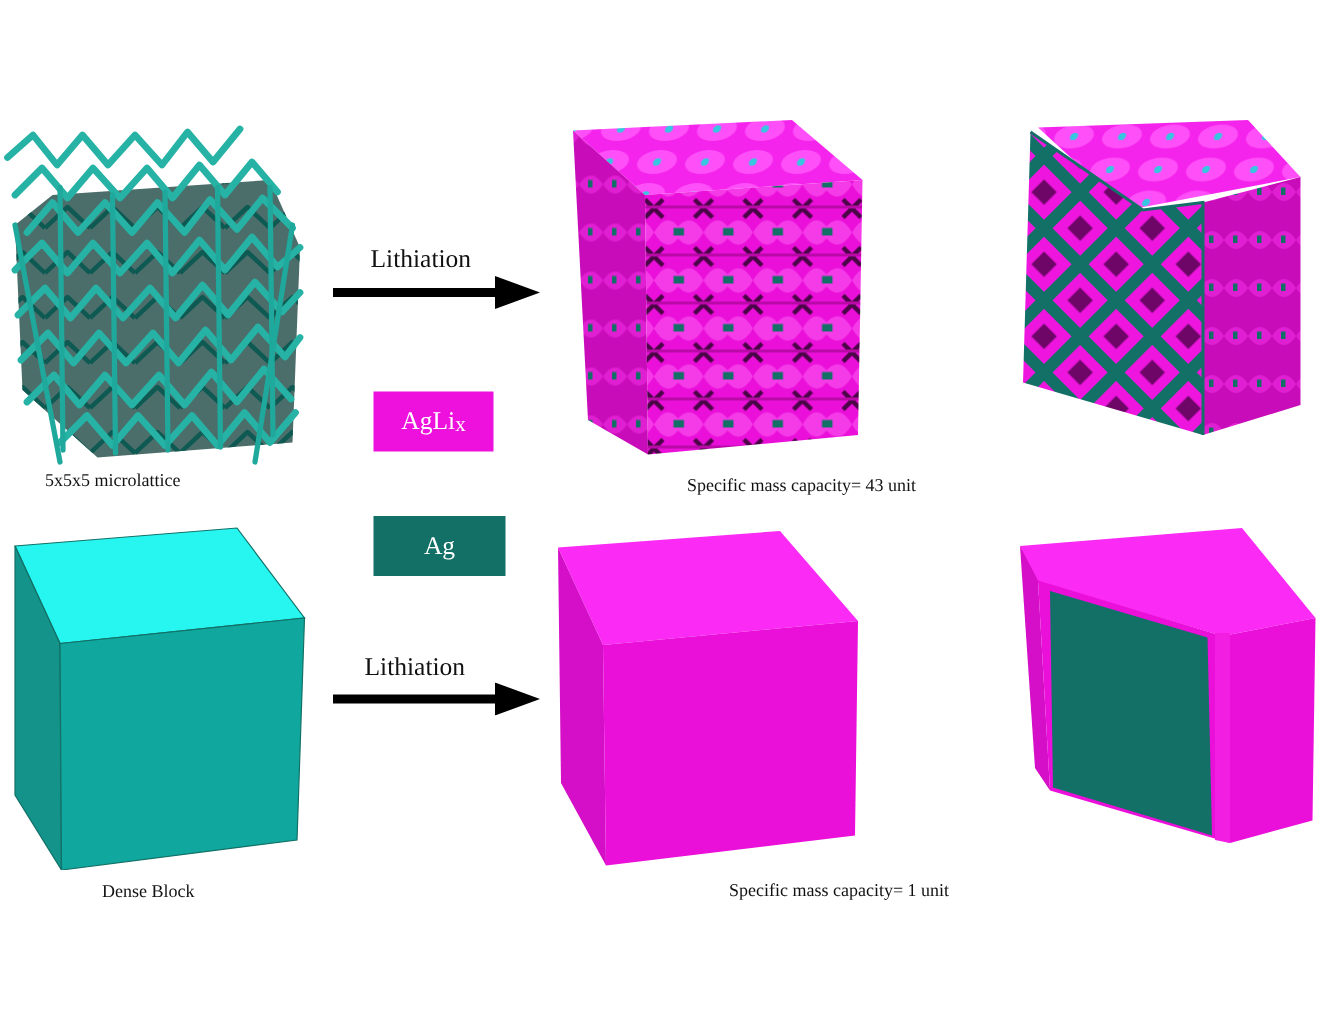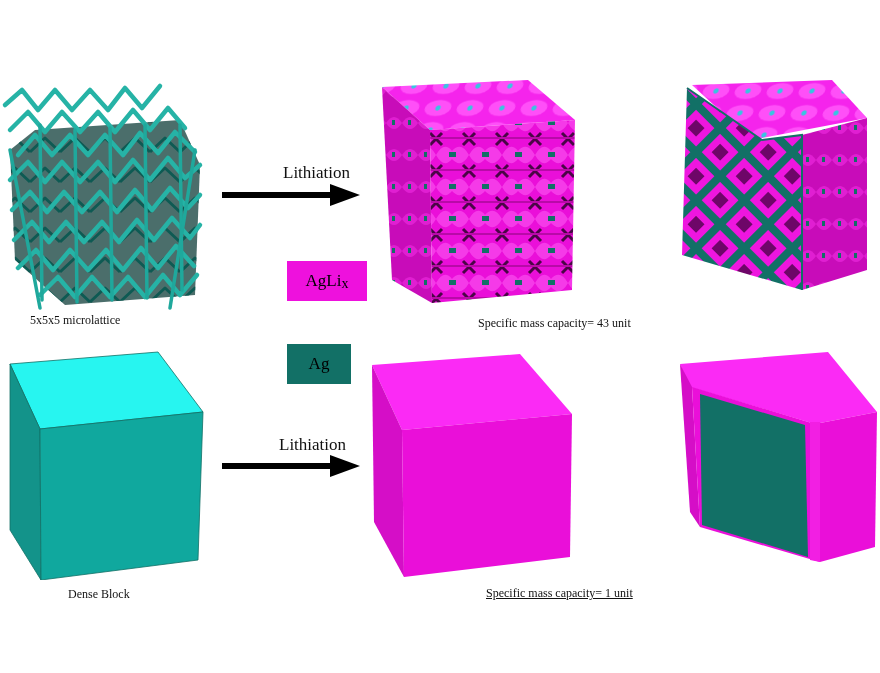--- a/index.html
+++ b/index.html
@@ -1,20 +1,20 @@
 <!DOCTYPE html>
 <html><head>
 <meta charset="utf-8">
 <style>
   html,body{margin:0;padding:0;background:#ffffff;}
   body{width:880px;height:673px;position:relative;overflow:hidden;font-family:"Liberation Serif","DejaVu Serif",serif;color:#111;}
   .abs{position:absolute;}
   .caption{font-size:12px;white-space:nowrap;}
-  .arrow-label{font-size:17px;white-space:nowrap;margin-left:36px;}
-  .swatch{display:flex;align-items:center;justify-content:center;font-size:17px;color:#000000;margin-left:38px;}
+  .arrow-label{font-size:17px;white-space:nowrap;}
+  .swatch{display:flex;align-items:center;justify-content:center;font-size:17px;color:#ffffff;}
   svg{display:block;}
 </style>
 </head>
 <body>
 
 <div class="abs" style="left:0;top:70px;width:215px;height:240px;">
   <svg width="215" height="240" viewBox="0 0 215 240">
     <defs>
       <pattern id="zig" width="30" height="30" patternUnits="userSpaceOnUse">
         <path d="M0 22 L15 8 L30 22" fill="none" stroke="#1fa89c" stroke-width="4" stroke-linejoin="round"></path>
@@ -93,27 +93,27 @@
         <rect x="4" y="4" width="26" height="26" fill="#ee16df"></rect>
         <rect x="11" y="11" width="12" height="12" fill="#6e0668"></rect>
       </pattern>
     </defs>
     <polygon points="20,5 160,0 195,38 80,60" fill="url(#bumps-top)"></polygon>
     <polygon points="130,55 195,38 195,190 130,210" fill="url(#bumps-side)"></polygon>
     <polygon points="15,8 90,60 130,55 130,210 10,175" fill="url(#diamond)"></polygon>
     <polyline points="15,8 90,60 130,55 130,210" fill="none" stroke="#127066" stroke-width="2"></polyline>
   </svg>
 </div>
-<div class="abs caption" style="left:478px;top:316px;">Specific mass capacity= 43 unit</div>
+<div class="abs caption" style="left:458px;top:316px;">Specific mass capacity= 43 unit</div>
 
 <div class="abs swatch" style="left:249px;top:261px;width:80px;height:40px;background:#ee11dd;">
   <span>AgLi</span>
     <sub style="font-size:14px;position:relative;top:3px;">x</sub>
 </div>
-<div class="abs swatch" style="left:249px;top:344px;width:64px;height:40px;background:#127066;">
+<div class="abs swatch" style="left:249px;top:344px;width:88px;height:40px;background:#127066;">
   <span>Ag</span>
 </div>
 
 <div class="abs" style="left:8px;top:350px;width:205px;height:230px;">
   <svg width="205" height="230" viewBox="0 0 205 230">
     <polygon points="2,14 150,2 195,62 32,79" fill="#27f5f0" stroke="#127066" stroke-width="0.8"></polygon>
     <polygon points="2,14 32,79 33,230 2,180" fill="#13938a" stroke="#127066" stroke-width="0.8"></polygon>
     <polygon points="32,79 195,62 190,210 33,230" fill="#10a89e" stroke="#127066" stroke-width="0.8"></polygon>
   </svg>
 </div>
@@ -138,13 +138,13 @@
 <div class="abs" style="left:680px;top:352px;width:200px;height:230px;">
   <svg width="200" height="230" viewBox="0 0 200 230">
     <polygon points="0,12 148,0 197,60 135,72 10,35" fill="#fb2af5"></polygon>
     <polygon points="0,12 12,35 20,175 10,160" fill="#d50ec7"></polygon>
     <polygon points="12,35 135,72 140,210 20,175" fill="#ea0fd9"></polygon>
     <polygon points="20,42 125,73 128,205 22,173" fill="#127066"></polygon>
     <polygon points="135,72 197,60 195,195 140,210" fill="#ea0fd9"></polygon>
     <polygon points="130,70 140,70 140,210 130,208" fill="#f21fe3"></polygon>
   </svg>
 </div>
-<div class="abs caption" style="left:486px;top:586px;text-decoration:underline;">Specific mass capacity= 1 unit</div>
+<div class="abs caption" style="left:486px;top:586px;">Specific mass capacity= 1 unit</div>
 
 </body></html>

